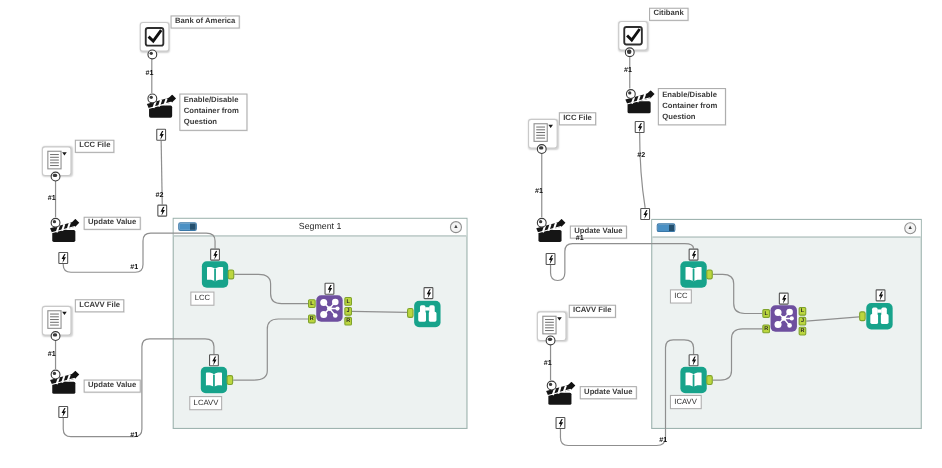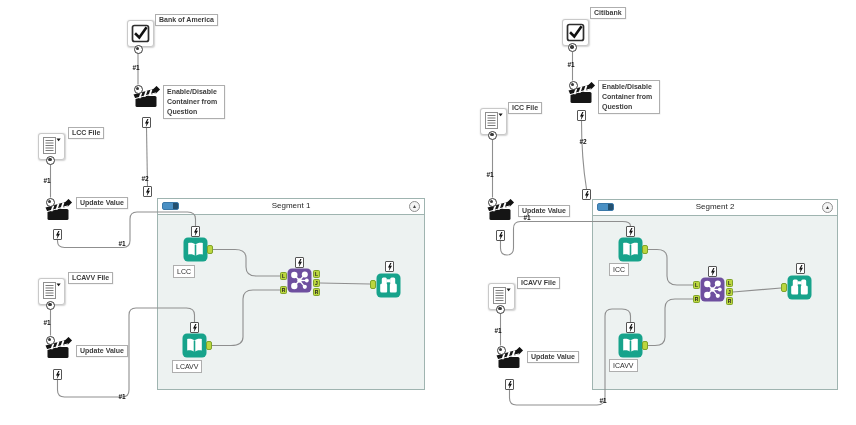--- a/index.html
+++ b/index.html
@@ -104,21 +104,20 @@
   <div class="wf-container" style="left:157px;top:198px;width:268px;height:192px">
     <div class="wf-header">
       <div class="wf-toggle"></div>
       <div class="wf-title">Segment 1</div>
       <div class="collapse-btn"><span>▴</span></div>
     </div>
   </div>
   <div class="wf-container" style="left:592px;top:199px;width:246px;height:191px">
     <div class="wf-header">
       <div class="wf-toggle"></div>
-      <div class="wf-title">Segment 2</div>
       <div class="collapse-btn"><span>▴</span></div>
     </div>
   </div>
 
   <svg id="wires" width="856" height="425">
     <path d="M138 53 V84.5"></path>
     <path d="M146.5 128 L147.5 186"></path>
     <path d="M50.5 164.5 V197.5"></path>
     <path d="M57.5 240 V241 Q57.5 247.5 64.5 247.5 H123 Q130 247.5 130 240.5 V219 Q130 212 137 212 H187.5 Q195.5 212 195.5 219 V226"></path>
     <path d="M50.5 309.5 V335.5"></path>

